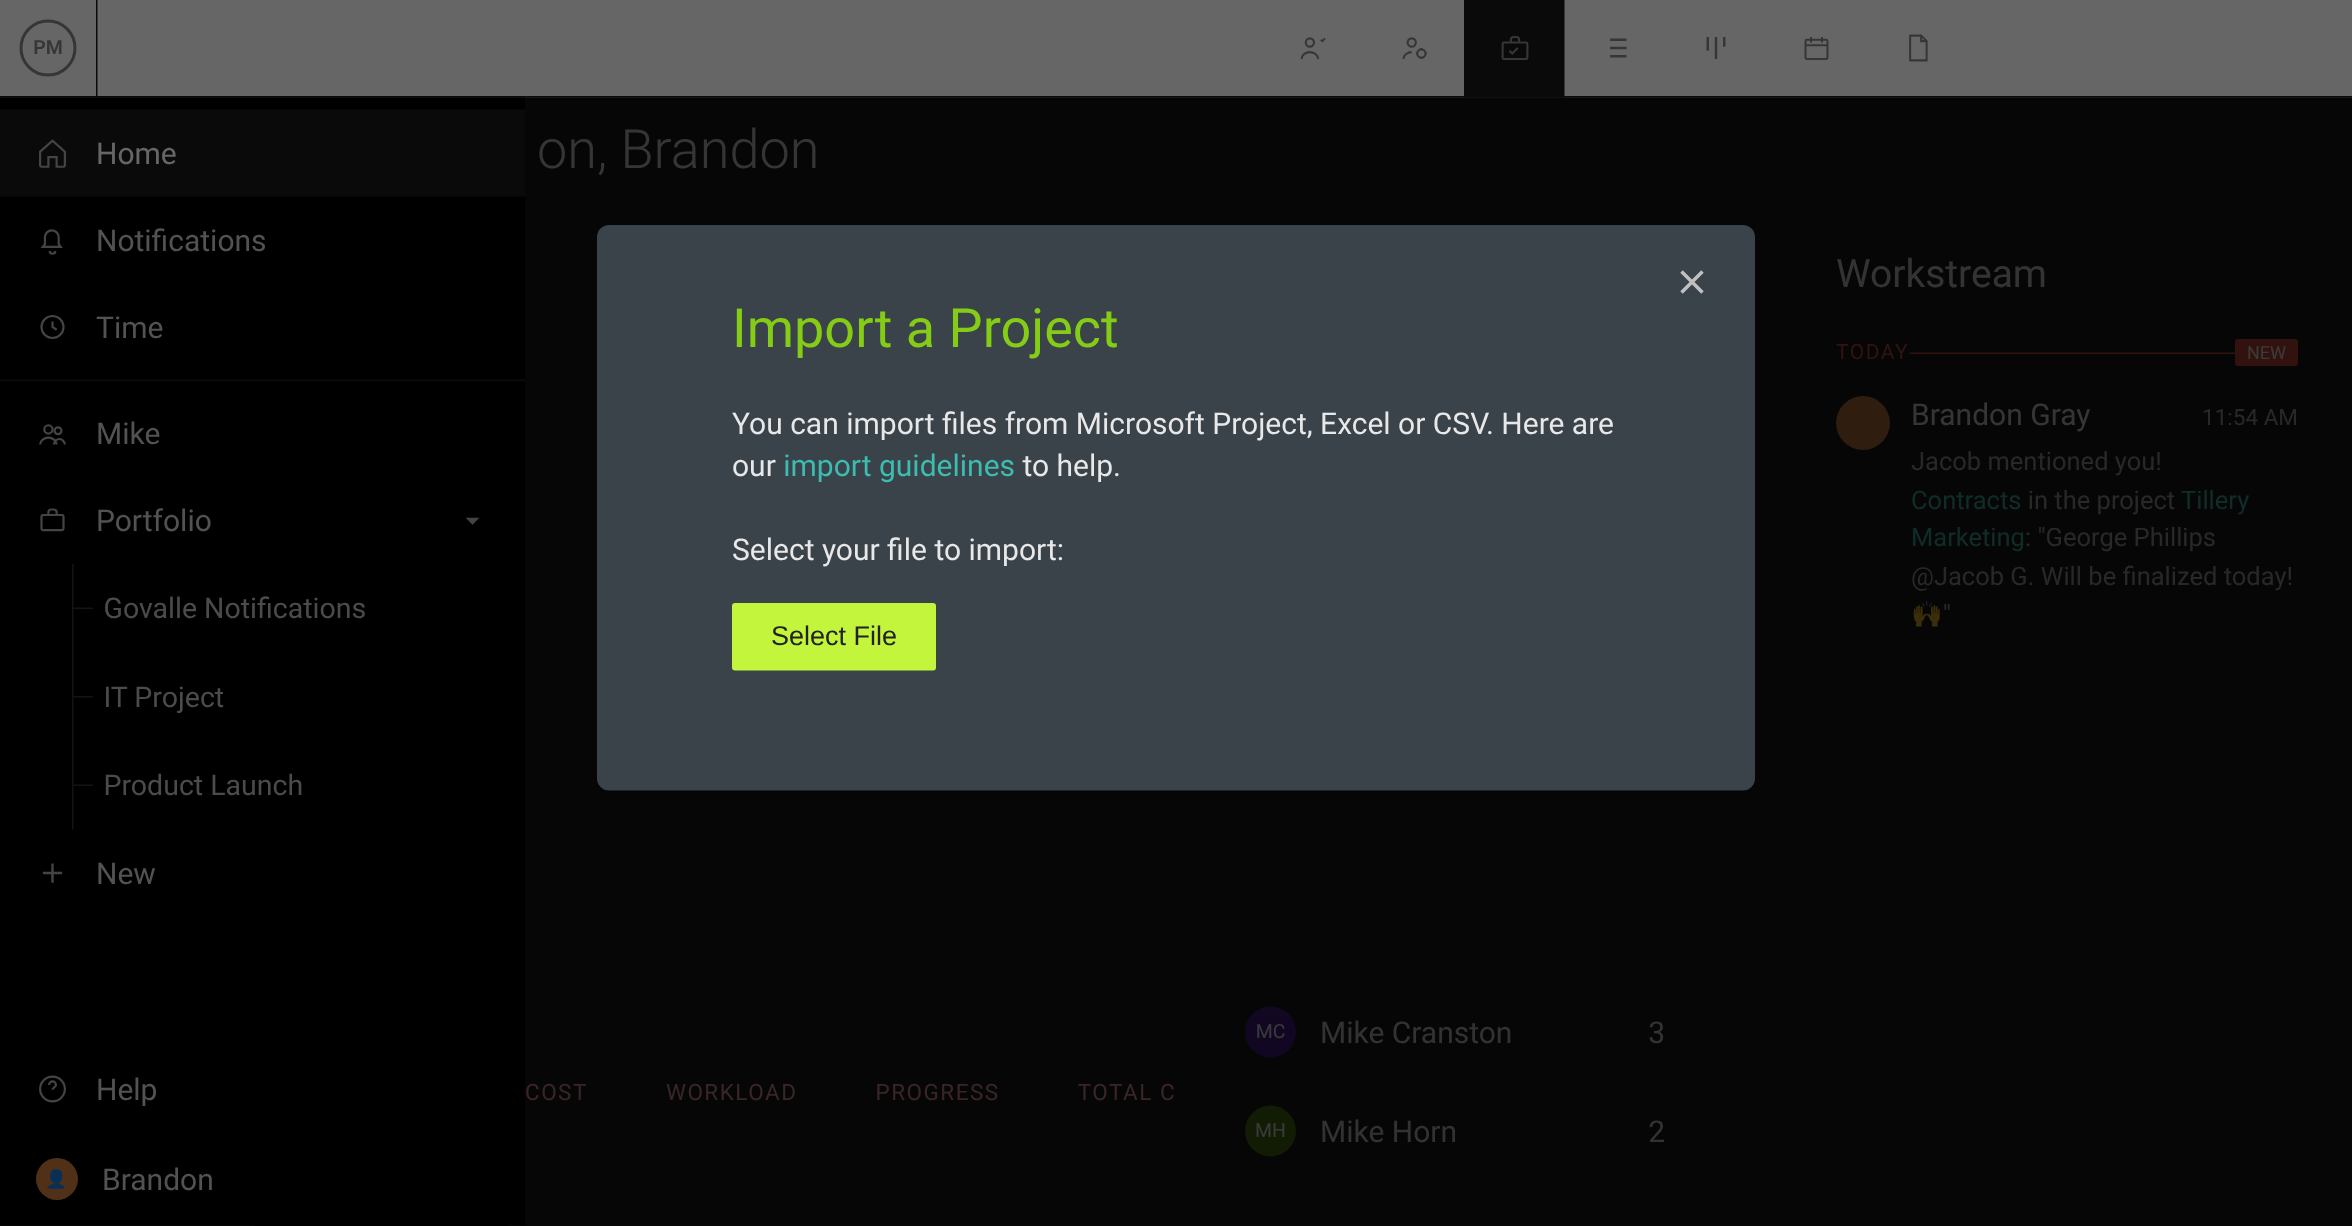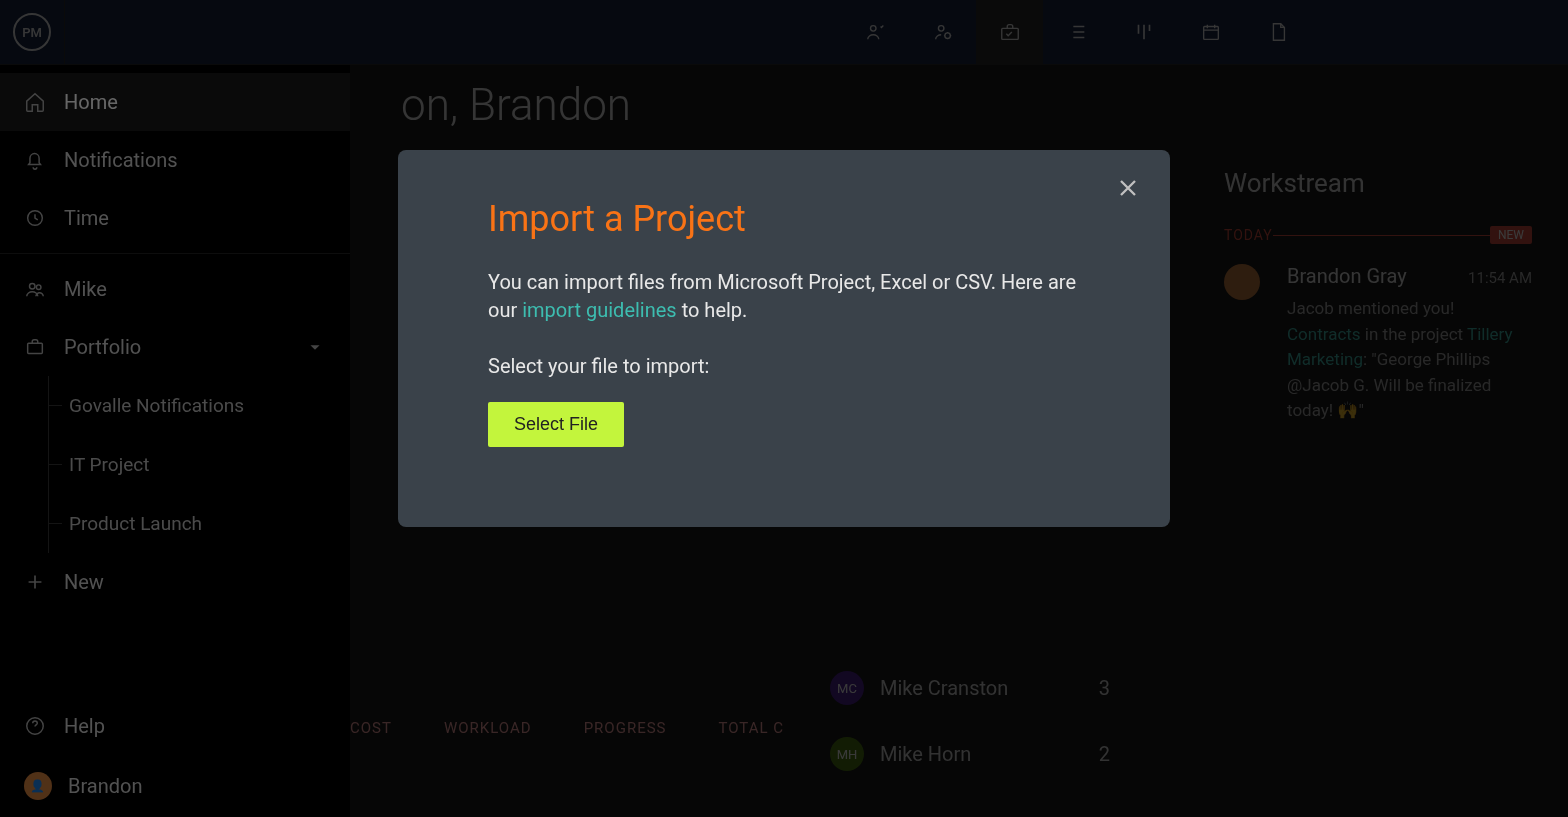--- a/index.html
+++ b/index.html
@@ -12,21 +12,21 @@
   overflow: hidden;
   position: relative;
 }
 
 
 .topbar {
   display: flex;
   align-items: center;
   height: 65px;
   border-bottom: 1px solid #1a1a1a;
-  background: #0f172a;
+  background: #ffffff;
 }
 .logo {
   width: 65px;
   height: 65px;
   display: flex;
   align-items: center;
   justify-content: center;
   border-right: 1px solid #1a1a1a;
 }
 .logo-circle {
@@ -135,25 +135,24 @@
 .main {
   position: absolute;
   left: 350px;
   top: 65px;
   right: 0;
   bottom: 0;
   background: #141414;
   opacity: 0.55;
 }
 .page-title {
-  font-size: 44px;
+  font-size: 36px;
   font-weight: 300;
   color: #e8e8e8;
   padding: 14px 8px;
-  margin-left: 43px;
 }
 .chart-tabs {
   position: absolute;
   bottom: 80px;
   left: 0;
   display: flex;
   gap: 52px;
   color: #fca5a5;
   font-size: 15px;
   letter-spacing: 1px;
@@ -216,21 +215,21 @@
 }
 .ws-new {
   background: #d84a3a;
   padding: 2px 8px;
   font-size: 12px;
   border-radius: 2px;
   color: #fff;
 }
 .ws-item {
   display: flex;
-  gap: 27px;
+  gap: 14px;
 }
 .ws-avatar {
   width: 36px;
   height: 36px;
   border-radius: 50%;
   background: #c97a3a;
   flex-shrink: 0;
 }
 .ws-body { flex: 1; }
 .ws-head { display: flex; justify-content: space-between; align-items: baseline; margin-bottom: 8px;}
@@ -261,21 +260,21 @@
   position: absolute;
   top: 24px;
   right: 28px;
   color: #c0c0c0;
   cursor: pointer;
 }
 .modal-close svg { width: 28px; height: 28px; }
 .modal h1 {
   font-size: 36px;
   font-weight: 400;
-  color: #f97316;
+  color: #84cc16;
   margin-bottom: 24px;
 }
 .modal p {
   font-size: 20px;
   color: #e8e8e8;
   line-height: 1.4;
   margin-bottom: 22px;
   margin-top: 28px;
 }
 .modal a { color: #3dbdb0; text-decoration: none; }

